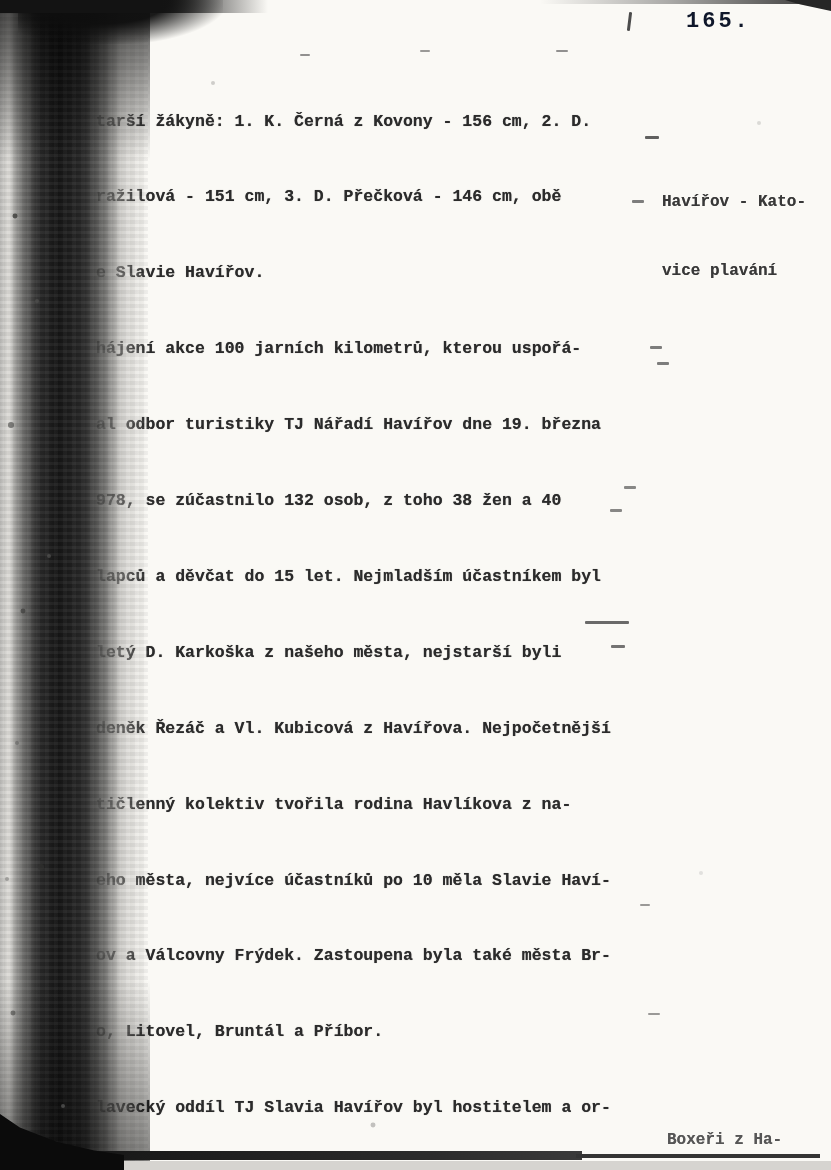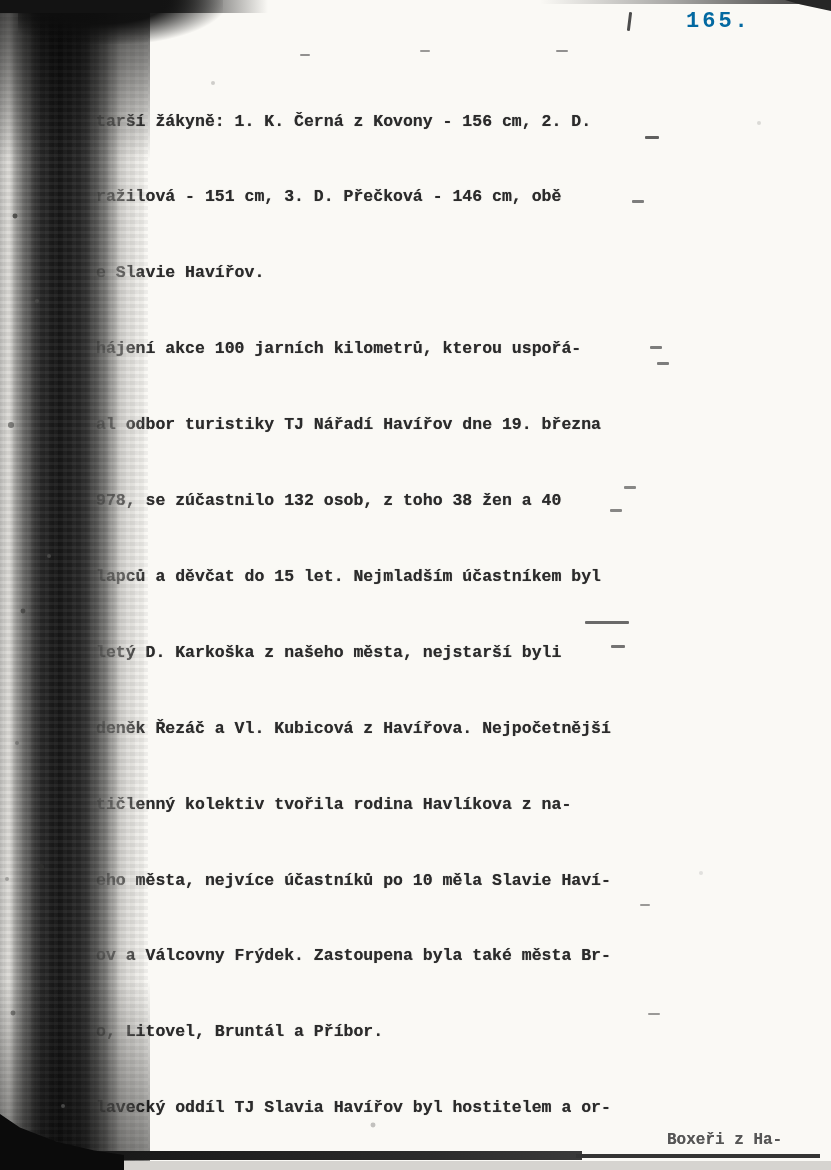--- a/index.html
+++ b/index.html
@@ -25,21 +25,21 @@
     position:absolute;left:662px;z-index:4;
     font-size:16px;line-height:23px;font-weight:bold;
     color:#383838;white-space:pre;text-shadow:0 0 0.6px rgba(30,30,30,.55);
   }
   .mn1{top:145px;}
   .mn2{top:399px;left:657px;}
   .mn3{top:1083px;left:667px;color:#565656;}
   
   .page-number{
     position:absolute;left:686px;top:9px;z-index:4;
-    font-size:22px;letter-spacing:3px;color:#0369a1;font-weight:bold;
+    font-size:22px;letter-spacing:3px;color:#0f172a;font-weight:bold;
   }
   .pencil-tick{
     position:absolute;left:628px;top:12px;width:3px;height:19px;z-index:4;
     background:#4c4c4c;transform:rotate(7deg);border-radius:1px;
   }
   
   .strip{
     position:absolute;left:0;top:0;width:148px;height:1170px;z-index:5;
     background:linear-gradient(90deg,
       rgba(130,130,128,.55) 0px, rgba(205,203,199,.45) 8px,
@@ -178,20 +178,24 @@
     
     
     
     
     
     
     
     
   </div>
 
+  <div class="margin-note mn1">
+    <div>Havířov - Kato-</div>
+    <div>vice plavání</div>
+  </div>
 
 
   <div class="margin-note mn3">
     <div>Boxeři z Ha-</div>
     
     
   </div>
 
   <div class="artifact a1"></div>
   <div class="artifact a2"></div>

